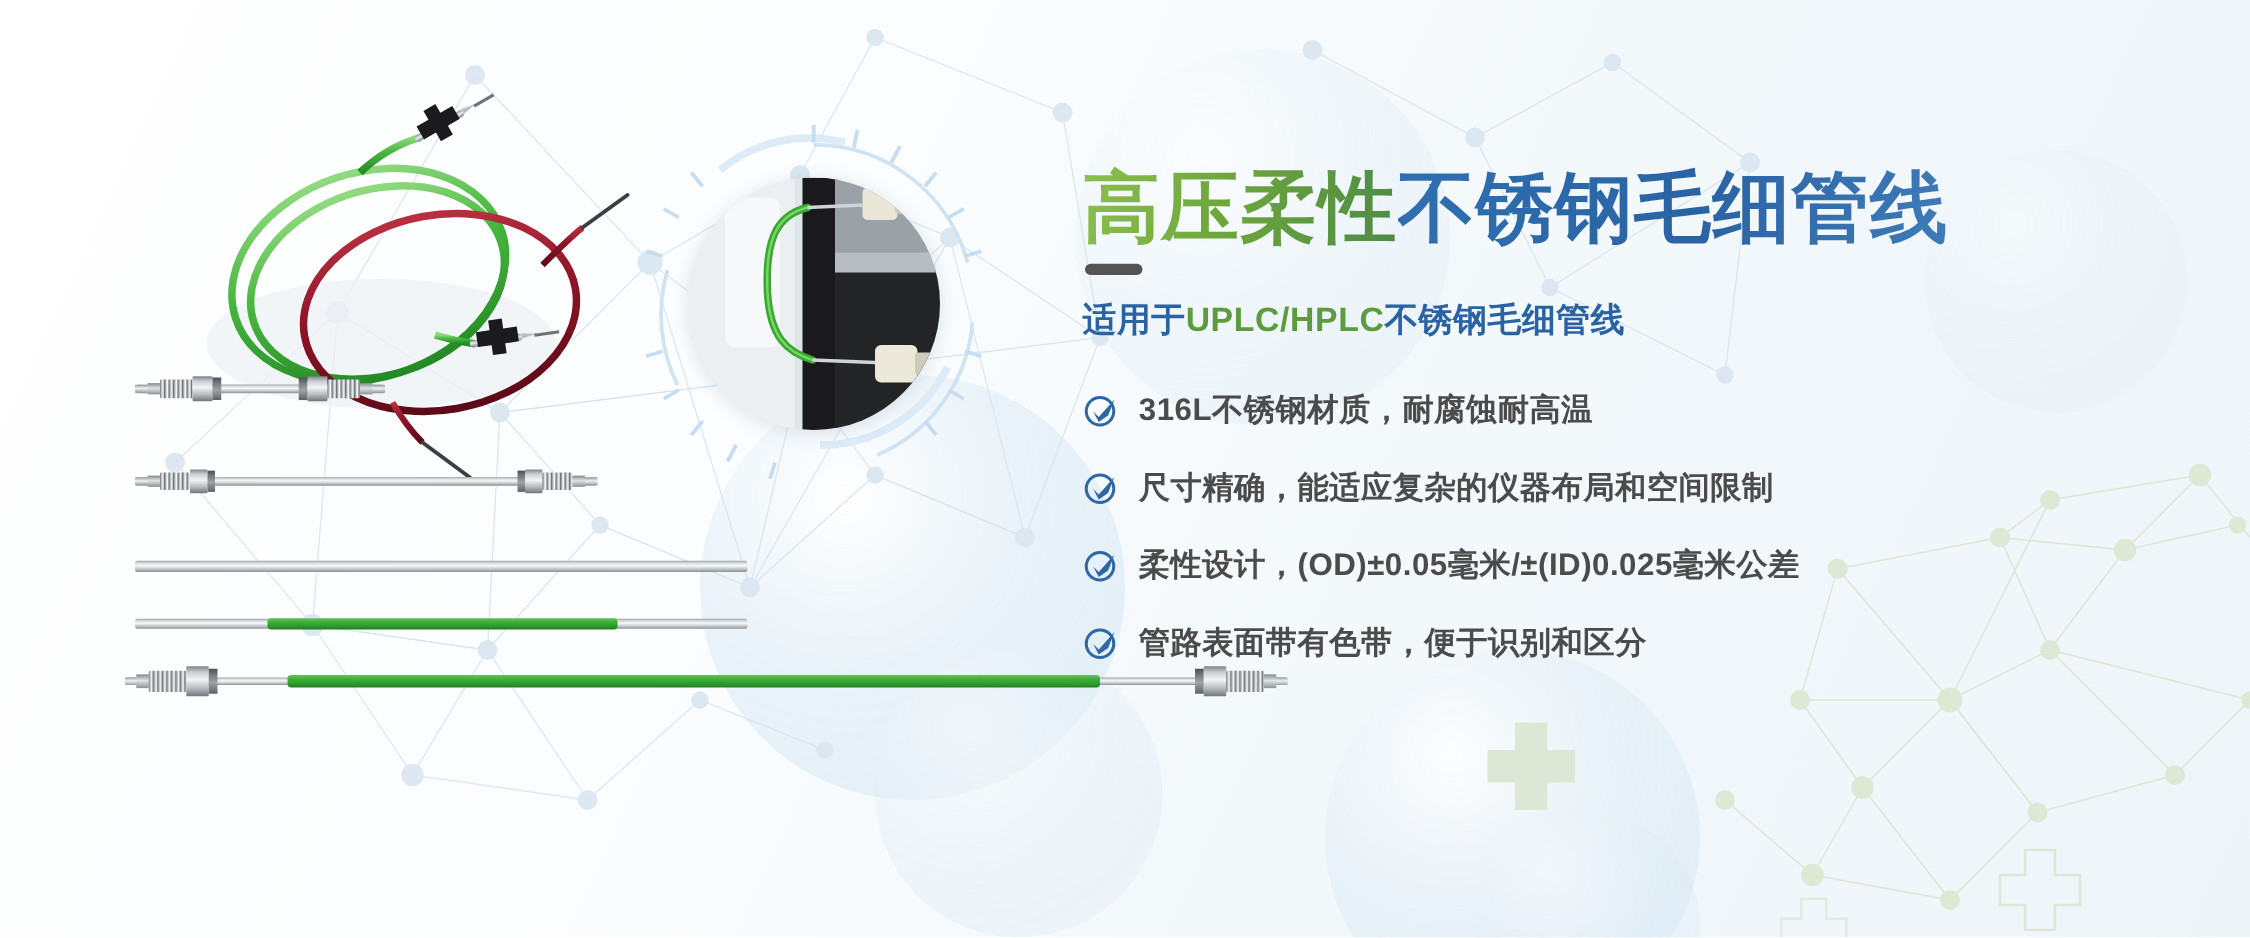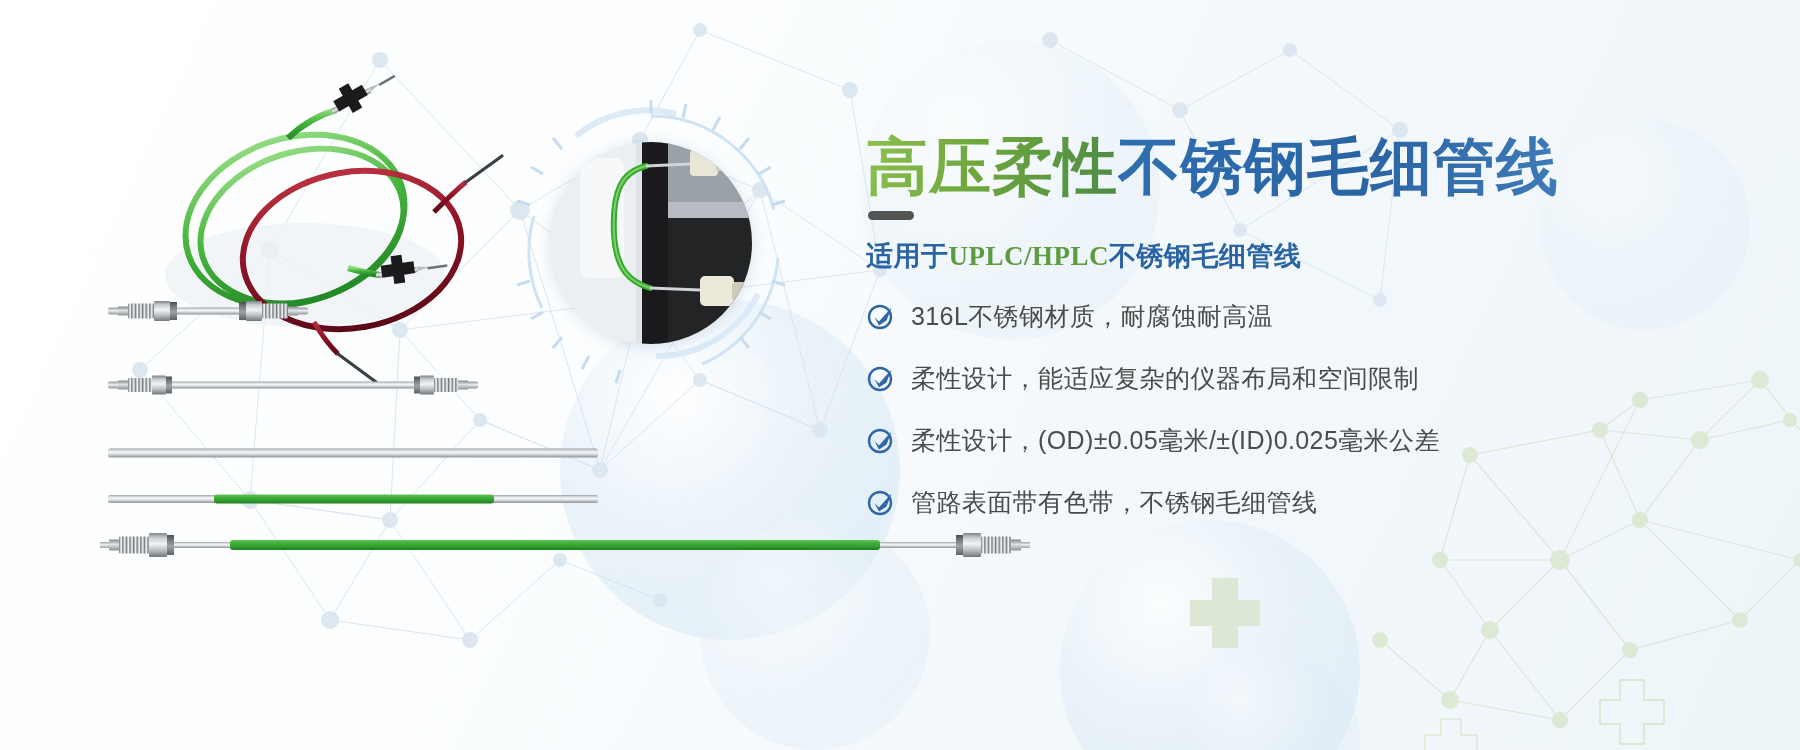--- a/index.html
+++ b/index.html
@@ -67,28 +67,29 @@
     -webkit-text-fill-color: transparent; color: #2a63a4;
   }
   #subtitle {
     font-size: 27px;
     font-weight: 700;
     color: #2a63a4;
     letter-spacing: .5px;
     margin-bottom: 26px;
     white-space: nowrap;
   }
-  #subtitle .sub-green { color: #5d9b3f; font-family: Liberation Serif, serif; }
+  #subtitle .sub-green { color: #5d9b3f; }
 
   .feature-list { list-style: none; }
   .feature-item {
     display: flex;
-    align-items: flex-start;
+    align-items: center;
     margin-bottom: 8px;
     height: 54px;
+    font-weight: bold;
   }
   .check-icon {
     flex: 0 0 auto;
     width: 30px; height: 30px;
     margin-right: 15px;
     position: relative;
     top: 1px;
   }
   .feature-text {
     font-size: 25px;
@@ -444,37 +445,37 @@
         <span class="feature-text">316L不锈钢材质，耐腐蚀耐高温</span>
       </li>
 
       <li class="feature-item">
         <span class="check-icon">
           <svg width="30" height="30" viewBox="0 0 30 30">
             <circle cx="14" cy="16" r="11" fill="none" stroke="#2e66a6" stroke-width="2.4"></circle>
             <path d="M8.5,16.2 L13,20.6 L25.5,6.5 L20.5,19.4 L13,24.5 Z" fill="#2e66a6"></path>
           </svg>
         </span>
-        <span class="feature-text">柔性设计，能适应复杂的仪器布局和空间限制</span>
+        <span class="feature-text">尺寸精确，能适应复杂的仪器布局和空间限制</span>
       </li>
 
       <li class="feature-item">
         <span class="check-icon">
           <svg width="30" height="30" viewBox="0 0 30 30">
             <circle cx="14" cy="16" r="11" fill="none" stroke="#2e66a6" stroke-width="2.4"></circle>
             <path d="M8.5,16.2 L13,20.6 L25.5,6.5 L20.5,19.4 L13,24.5 Z" fill="#2e66a6"></path>
           </svg>
         </span>
         <span class="feature-text">柔性设计，(OD)±0.05毫米/±(ID)0.025毫米公差</span>
       </li>
 
       <li class="feature-item">
         <span class="check-icon">
           <svg width="30" height="30" viewBox="0 0 30 30">
             <circle cx="14" cy="16" r="11" fill="none" stroke="#2e66a6" stroke-width="2.4"></circle>
             <path d="M8.5,16.2 L13,20.6 L25.5,6.5 L20.5,19.4 L13,24.5 Z" fill="#2e66a6"></path>
           </svg>
         </span>
-        <span class="feature-text">管路表面带有色带，不锈钢毛细管线</span>
+        <span class="feature-text">管路表面带有色带，便于识别和区分</span>
       </li>
     </ul>
   </div>
 </div>
 
 </body></html>

